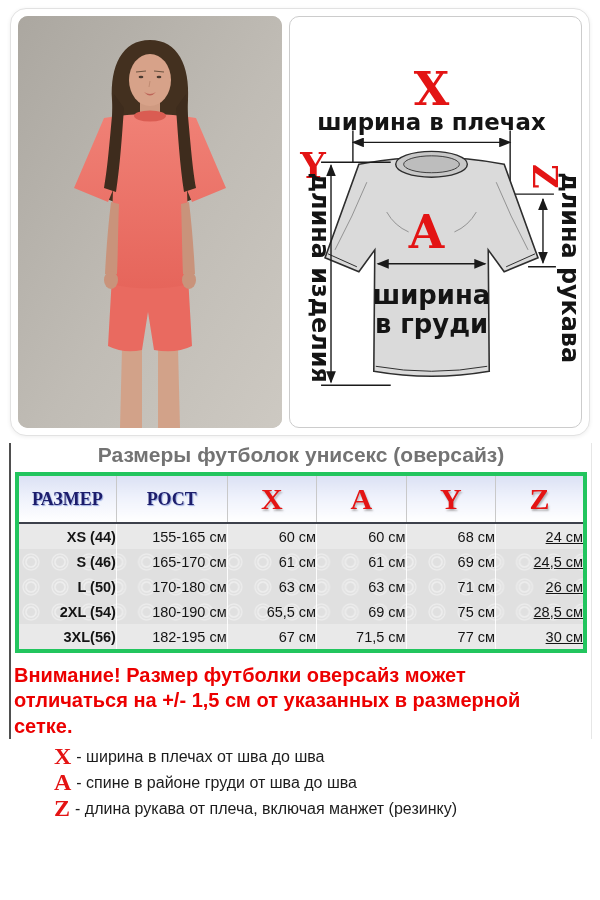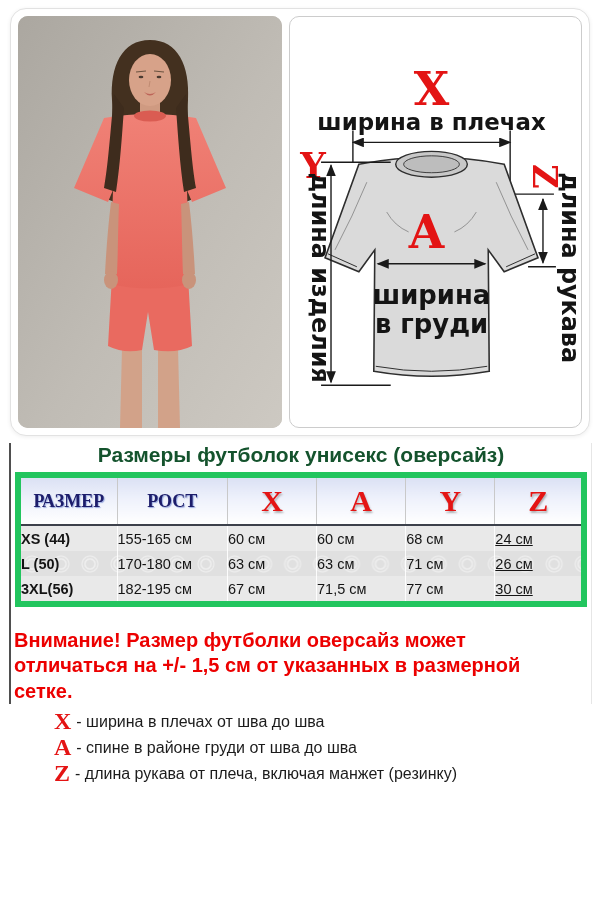--- a/index.html
+++ b/index.html
@@ -15,59 +15,59 @@
     padding:7px;display:flex;gap:7px;
   }
   .photo-panel{width:264px;flex:none;border-radius:10px;overflow:hidden;background:#bdb9b2;}
   .photo-panel svg{display:block;width:100%;height:100%;}
   .diagram-panel{flex:1;border:1px solid #cccccc;border-radius:10px;overflow:hidden;background:#fff;}
   .diagram-panel svg{display:block;width:100%;height:100%;}
 
   
   .framed{margin:0 8px 0 9px;border-left:2px solid #4f4f4f;border-right:1px solid #e6e6e6;padding:0 3px;}
   .chart-title{
-    text-align:center;font-weight:bold;font-size:21px;color:#14532d;
+    text-align:center;font-weight:bold;font-size:21px;color:#737373;
     margin:7px 0 5px 0;
   }
   
   table.size-table{
     border-collapse:collapse;table-layout:fixed;width:calc(100% - 2px);
-    margin:0 1px;border:6px solid #22c55e;background:#ececec;
+    margin:0 1px;border:4px solid #22c55e;background:#ececec;
   }
   .size-table thead th{
     height:46px;padding:0;border-right:1px solid #c9c9c9;border-bottom:2px solid #3d414b;
     background:linear-gradient(180deg,#dbe1f4 0%,#eef1fb 45%,#ffffff 100%);
   }
   .size-table thead th:last-child{border-right:none;}
   th.h-dim{
     font-family:"Liberation Serif",serif;font-size:18px;font-weight:bold;
     color:#1d1d6b;text-shadow:1px 1px 1px rgba(140,160,220,.85);
   }
   th.h-letter{
     font-family:"Liberation Serif",serif;font-size:30px;font-weight:bold;
     color:#e41414;text-shadow:1px 2px 2px rgba(120,120,120,.55);
   }
   .size-table tbody td{
-    height:25px;padding:0;font-size:14.5px;color:#141414;text-align:left;
+    height:25px;padding:0;font-size:14.5px;color:#141414;text-align:right;
     border-right:1px solid rgba(255,255,255,.9);
   }
   .size-table tbody td:last-child{border-right:none;text-decoration:underline;}
   td.c-size{text-align:left;padding-left:10px;font-weight:bold;font-size:15px;}
   tr.r-plain{background:#e9e9e9;}
   tr.r-pattern{
     background-color:#e0e0e0;
     background-image:radial-gradient(circle 9px at 14px 13px,
       rgba(255,255,255,0) 3.5px,rgba(255,255,255,.5) 5px,rgba(255,255,255,0) 6.5px,
       rgba(255,255,255,.45) 8px,rgba(255,255,255,0) 9px);
     background-size:29px 26px;
   }
   
   .warning{
     color:#ec0000;font-weight:bold;font-size:20px;line-height:1.27;
-    margin:21px 0 4px 0;max-width:520px;
+    margin:10px 0 4px 0;max-width:520px;
   }
   
   .legend{margin:5px 50px 0 38px;}
   .legend-item{font-size:16px;color:#1c1c1c;line-height:1.34;margin:2px 16px;}
   .legend-letter{
     font-family:"Liberation Serif",serif;font-weight:bold;color:#e41414;
     font-size:24px;line-height:1;margin-right:5px;vertical-align:-2px;
   }
   
   .rletter{font-family:"DejaVu Serif",serif;font-weight:bold;fill:#e31414;}
@@ -198,26 +198,42 @@
     <tbody>
       <tr class="r-plain">
         <td class="c-size">XS (44)</td>
         <td>155-165 см</td>
         <td>60 см</td>
         <td>60 см</td>
         <td>68 см</td>
         <td>24 см</td>
       </tr>
       <tr class="r-pattern">
+        <td class="c-size">S (46)</td>
+        <td>165-170 см</td>
+        <td>61 см</td>
+        <td>61 см</td>
+        <td>69 см</td>
+        <td>24,5 см</td>
+      </tr>
+      <tr class="r-pattern">
         <td class="c-size">L (50)</td>
         <td>170-180 см</td>
         <td>63 см</td>
         <td>63 см</td>
         <td>71 см</td>
         <td>26 см</td>
+      </tr>
+      <tr class="r-pattern">
+        <td class="c-size">2XL (54)</td>
+        <td>180-190 см</td>
+        <td>65,5 см</td>
+        <td>69 см</td>
+        <td>75 см</td>
+        <td>28,5 см</td>
       </tr>
       <tr class="r-plain">
         <td class="c-size">3XL(56)</td>
         <td>182-195 см</td>
         <td>67 см</td>
         <td>71,5 см</td>
         <td>77 см</td>
         <td>30 см</td>
       </tr>
     </tbody>

